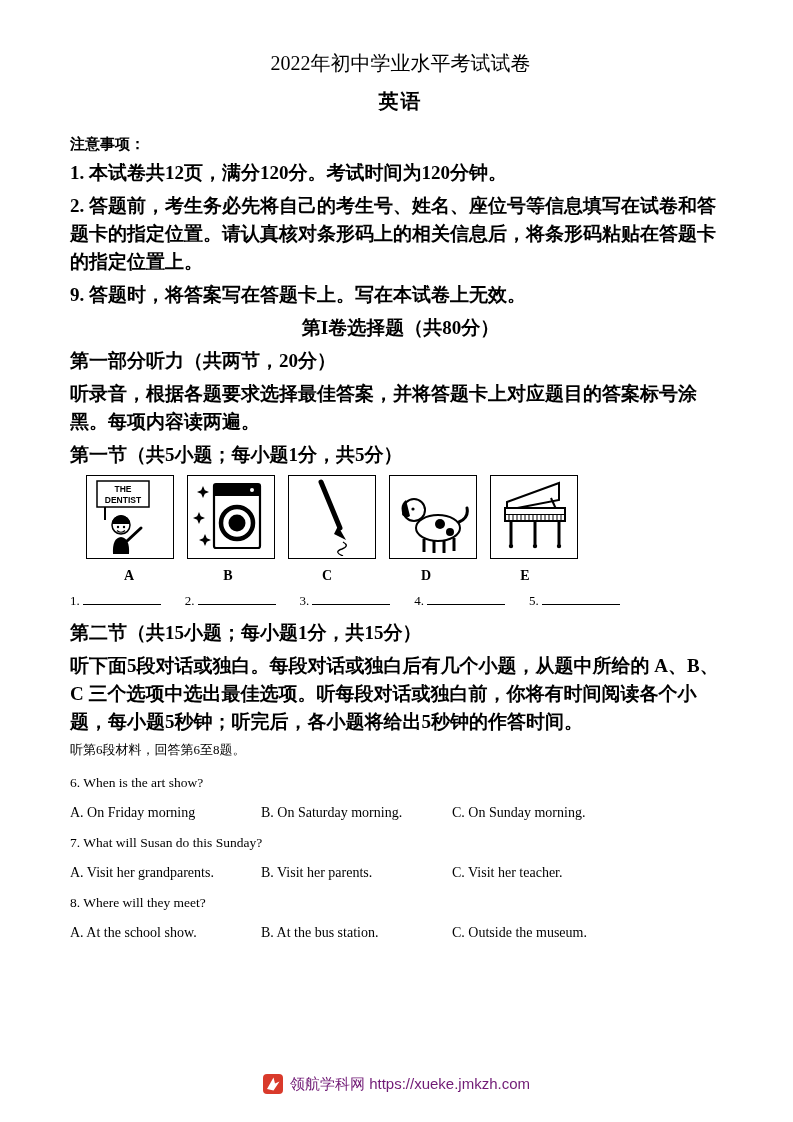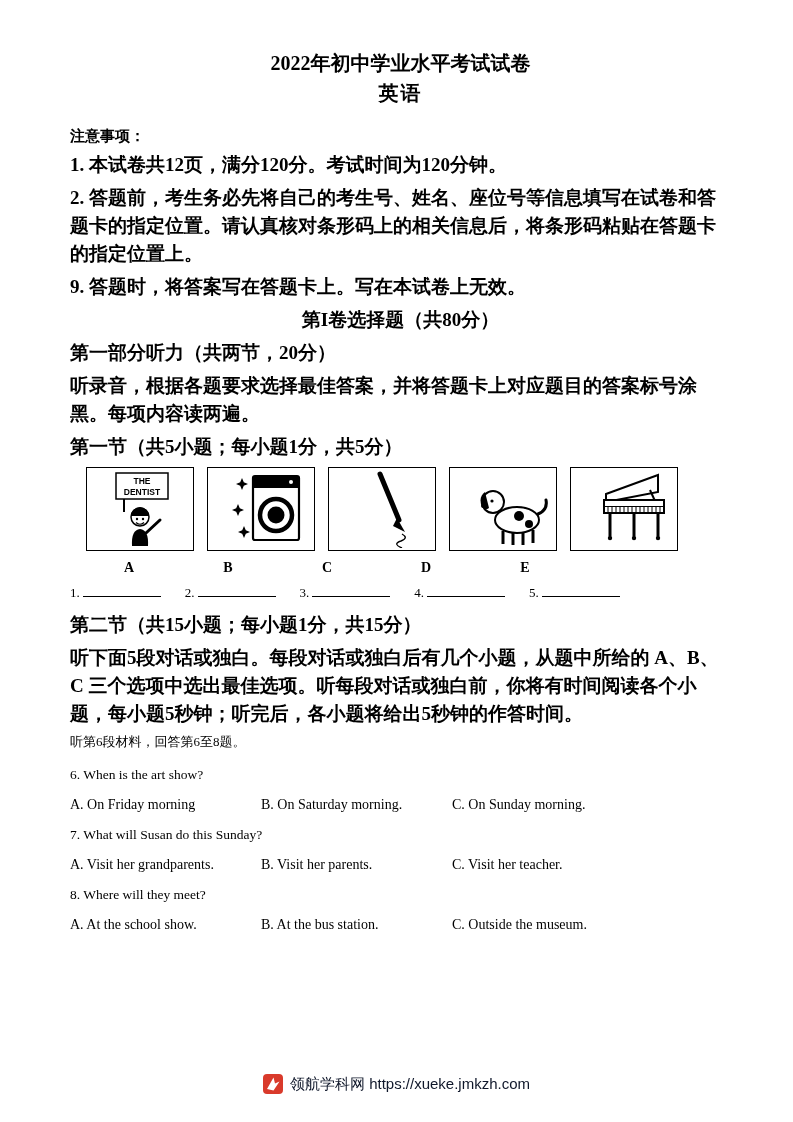--- a/index.html
+++ b/index.html
@@ -1,37 +1,37 @@
 <!DOCTYPE html>
 <html><head>
 <meta charset="utf-8">
 <style>
   html,body{margin:0;padding:0;background:#ffffff;}
   .page{position:relative;width:793px;height:1122px;margin:0 auto;background:#fff;color:#000;
         font-family:"Liberation Serif","DejaVu Serif",serif;overflow:hidden;}
   .content{padding:48px 62px 0 70px;}
-  .doc-title{font-size:20px;font-weight:bold;text-align:center;line-height:30px;}
+  .doc-title{font-size:20px;font-weight:normal;text-align:center;line-height:30px;margin-bottom:8px;}
   .doc-subject{font-size:20px;font-weight:bold;text-align:center;letter-spacing:2px;line-height:30px;margin-bottom:16px;}
   .notices-heading{font-size:15px;font-weight:bold;line-height:24px;margin-bottom:3px;}
   .bold-para{font-size:19px;font-weight:bold;line-height:28px;margin-bottom:5px;}
   .center{text-align:center;}
   .pics-row{display:flex;gap:13px;margin:6px 0 0 16px;}
-  .pic-box{width:86px;height:82px;border:1px solid #000;background:#fff;display:flex;align-items:center;justify-content:center;padding-left:20px;}
+  .pic-box{width:86px;height:82px;border:1px solid #000;background:#fff;display:flex;align-items:center;justify-content:flex-end;}
   .pic-labels{display:flex;gap:13px;margin:6px 0 4px 16px;}
   .pic-label{width:86px;text-align:center;font-size:14px;font-weight:bold;line-height:22px;}
   .blanks-row{display:flex;margin:4px 0 8px 0;font-size:13px;line-height:20px;}
   .blank-item{margin-right:24px;white-space:nowrap;}
   .blank-line{display:inline-block;width:78px;border-bottom:1px solid #000;height:13px;margin-left:3px;}
   .material-note{font-size:13px;line-height:17px;margin:0 0 16px 0;}
   .q-line{font-size:13.5px;line-height:17px;margin:0 0 13px 0;}
   .opts{display:flex;font-size:14px;line-height:17px;margin:0 0 13px 0;}
   .opt{min-width:183px;padding-right:8px;white-space:nowrap;}
   .opt:last-child{min-width:0;}
   .footer{position:absolute;left:0;right:0;bottom:28px;display:flex;align-items:center;justify-content:center;gap:7px;}
-  .footer-text{color:#0f172a;font-size:15px;font-family:"Liberation Sans","DejaVu Sans",sans-serif;}
+  .footer-text{color:#701a75;font-size:15px;font-family:"Liberation Sans","DejaVu Sans",sans-serif;}
   svg text{font-family:"Liberation Sans","DejaVu Sans",sans-serif;}
 </style>
 </head>
 <body>
 
 <div class="page">
   <div class="content">
 
     <div class="doc-title">2022年初中学业水平考试试卷</div>
     <div class="doc-subject">英语</div>

